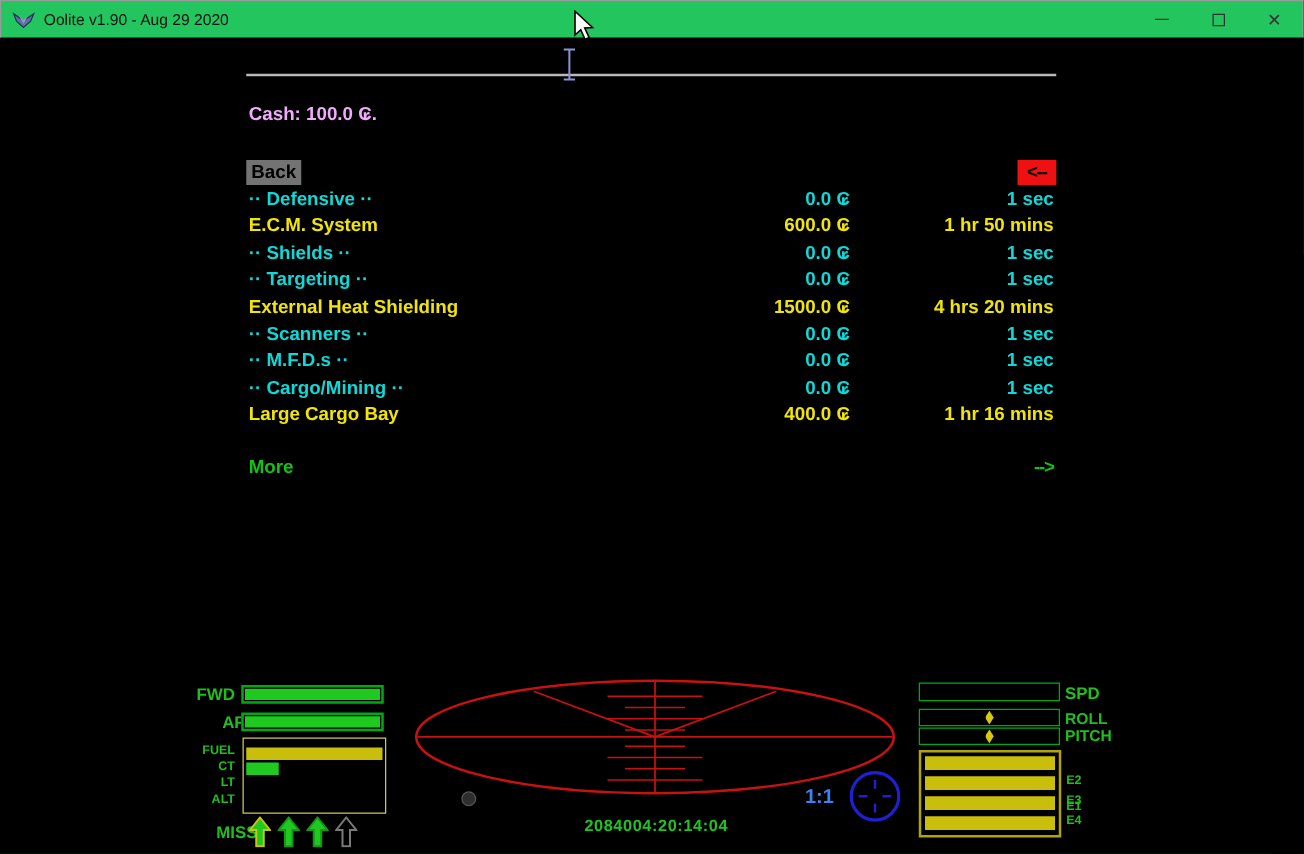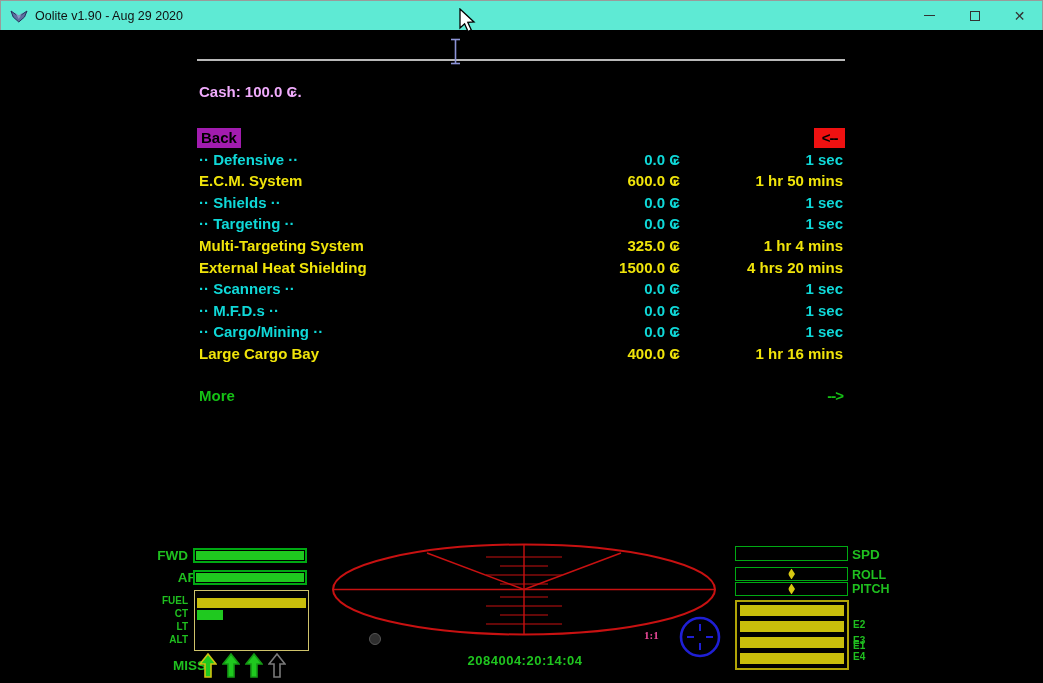--- a/index.html
+++ b/index.html
@@ -4,21 +4,21 @@
 <style>
   * { margin:0; padding:0; box-sizing:border-box; }
   html,body { background:#222; }
   .window {
     position:relative; width:1043px; height:683px; background:#000;
     overflow:hidden; font-family:"Liberation Sans", sans-serif; font-weight:bold;
   }
   
   .titlebar {
     position:absolute; left:0; top:0; width:1043px; height:30px;
-    background:#5eead4; border:1px solid #9a9a9a; border-bottom:none;
+    background:#22c55e; border:1px solid #9a9a9a; border-bottom:none;
     display:flex; align-items:center; color:#111;
   }
   .titlebar .app-icon { margin-left:9px; width:18px; height:16px; }
   .titlebar .title-text { margin-left:7px; font-size:12.5px; font-weight:normal; color:#111; }
   .win-controls { position:absolute; right:0; top:0; height:30px; display:flex; }
   .win-btn { width:45px; height:29px; display:flex; align-items:center; justify-content:center; color:#333; font-weight:normal; font-size:13px; cursor:default; }
   .min-glyph { width:11px; height:0; border-top:1.4px solid #333; }
   .max-glyph { width:10px; height:10px; border:1.4px solid #333; }
   .close-glyph { font-size:14px; line-height:14px; color:#333; }
 
@@ -31,21 +31,21 @@
   .cash-line { position:absolute; left:199px; top:83px; color:#f0abfc; font-size:15px; }
 
   
   .equip-list { position:absolute; left:197px; top:127px; width:648px; font-size:15px; }
   .equip-row { position:relative; height:21.6px; line-height:21.6px; }
   .equip-row .name  { position:absolute; left:2px; white-space:nowrap; }
   .equip-row .price { position:absolute; right:165px; white-space:nowrap; }
   .equip-row .time  { position:absolute; right:2px; white-space:nowrap; }
   .equip-row.category { color:#0fd8d8; }
   .equip-row.equipment { color:#f0e40a; }
-  .back-chip { position:absolute; left:0; top:1px; background:#a21caf; color:#000; padding:0 4px; height:20px; line-height:20px; }
+  .back-chip { position:absolute; left:0; top:1px; background:#737373; color:#000; padding:0 4px; height:20px; line-height:20px; }
   .back-arrow { position:absolute; right:0; top:1px; background:#ef1111; color:#000; width:31px; height:20px; line-height:20px; text-align:center; letter-spacing:-1px; }
   .more-row { color:#15c115;margin-top:20px; }
   .more-row .more-arrow { position:absolute; right:2px; letter-spacing:-1px; }
 
   
   .hud-label { position:absolute; color:#1fbf1f; white-space:nowrap; }
   .lab-lg { font-size:13.5px; }
   .lab-md { font-size:12.5px; }
   .lab-sm { font-size:10px; }
   .ralign { text-align:right; }
@@ -60,21 +60,21 @@
   .fuel-bar { position:absolute; left:2px; top:7px; width:109px; height:10px; background:#c9be0b; }
   .ct-bar   { position:absolute; left:2px; top:19px; width:26px; height:10px; background:#1fc91f; }
 
   .e-box { position:absolute; left:735px; top:600px; width:114px; height:70px; border:2px solid #b0a407; background:#000; }
   .e-bar { position:absolute; left:3px; width:104px; height:11px; background:#c9be0b; }
 
   .miss-arrows { position:absolute; left:199px; top:653px; display:flex; gap:5px; }
   .miss-arrows svg { display:block; }
 
   .clock { position:absolute; left:440px; top:640px; width:170px; text-align:center; color:#1fc41f; font-size:13px; letter-spacing:0.5px;margin-top:13px; }
-  .scanner-zoom { position:absolute; left:644px; top:629px; color:#ec4899; font-size:11px;font-family:Liberation Serif, serif; }
+  .scanner-zoom { position:absolute; left:644px; top:629px; color:#3b82f6; font-size:16px; }
   .status-dot { position:absolute; left:369px; top:633px; width:12px; height:12px; border-radius:50%; background:#2e2e2e; border:1.5px solid #555; }
 
   .abs { position:absolute; }
 </style>
 </head>
 <body>
 
 <div class="window">
 
   <div class="titlebar">
@@ -117,25 +117,20 @@
     </div>
       <div class="equip-row category">
       <span class="name">·· Shields ··</span>
       <span class="price">0.0 ₢</span>
       <span class="time">1 sec</span>
     </div>
       <div class="equip-row category">
       <span class="name">·· Targeting ··</span>
       <span class="price">0.0 ₢</span>
       <span class="time">1 sec</span>
-    </div>
-      <div class="equip-row equipment">
-      <span class="name">Multi-Targeting System</span>
-      <span class="price">325.0 ₢</span>
-      <span class="time">1 hr 4 mins</span>
     </div>
       <div class="equip-row equipment">
       <span class="name">External Heat Shielding</span>
       <span class="price">1500.0 ₢</span>
       <span class="time">4 hrs 20 mins</span>
     </div>
       <div class="equip-row category">
       <span class="name">·· Scanners ··</span>
       <span class="price">0.0 ₢</span>
       <span class="time">1 sec</span>

